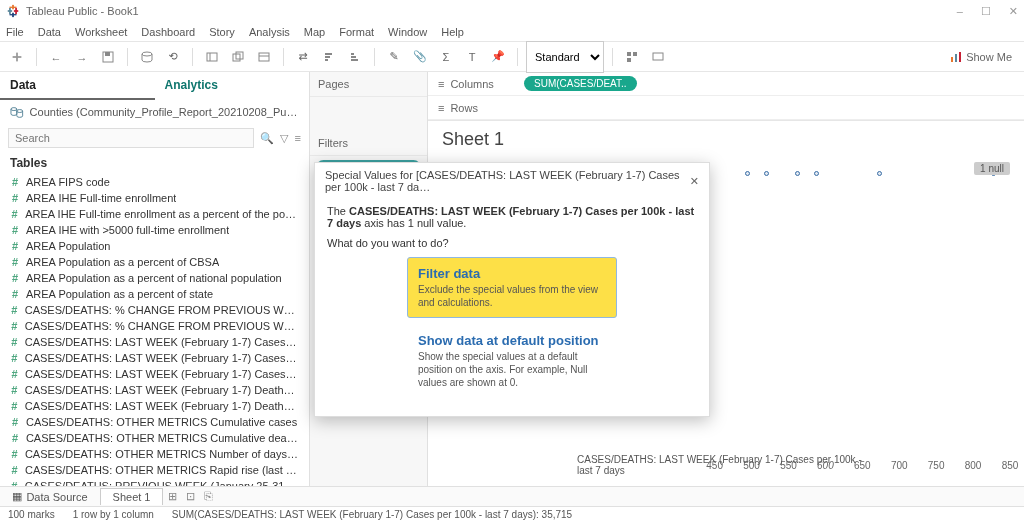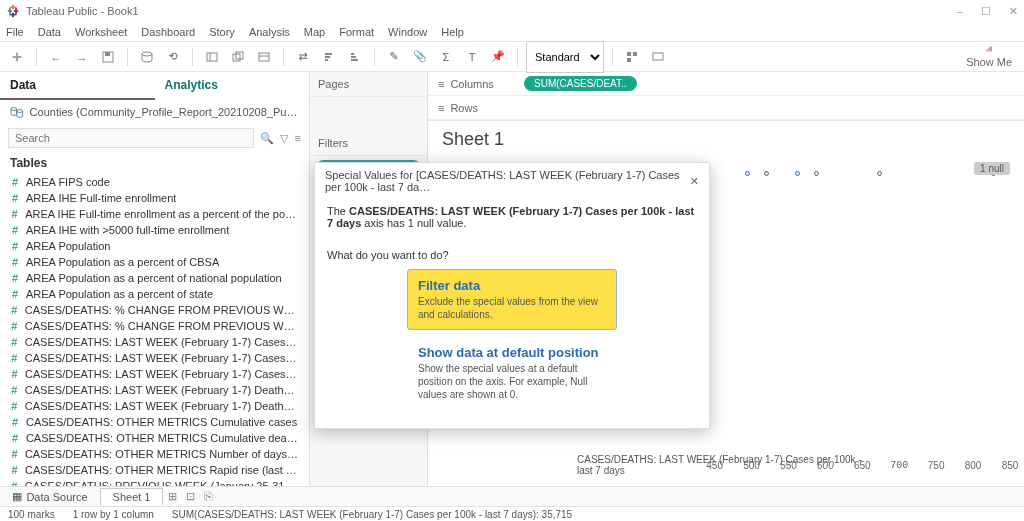--- a/index.html
+++ b/index.html
@@ -56,21 +56,21 @@
 .axis-title { position: absolute; bottom: 10px; left: 50%; transform: translateX(-50%); font-size: 10px; color: #555; }
 .dots { position: absolute; top: 10px; left: 14px; right: 14px; height: 12px; }
 .dot { position:absolute; width:5px; height:5px; border:1px solid #3a6ea5; border-radius:50%; background: rgba(58,110,165,0.15); top:3px; }
 .null-badge { position: absolute; top: 4px; right: 14px; background: #ccc; color: #555; font-size: 10px; padding: 1px 6px; border-radius: 2px; }
 
 
 .dialog { position: absolute; top: 162px; left: 314px; width: 396px; background: #fff; box-shadow: 0 4px 16px rgba(0,0,0,0.25); border: 1px solid #ddd; z-index: 50; }
 .dialog .dlg-hdr { display: flex; align-items: center; padding: 6px 10px; font-size: 11px; color: #444; }
 .dialog .dlg-hdr .close { margin-left: auto; color: #666; }
 .dialog .dlg-body { padding: 6px 12px 12px 12px; font-size: 11px; color: #333; }
-.dialog .msg { margin-bottom: 20px; }
+.dialog .msg { margin-bottom: 8px; }
 .dialog .q { margin-bottom: 8px; }
 .dialog .opt { margin-left: 80px; width: 210px; padding: 8px 10px; border-radius: 3px; border: 1px solid transparent; margin-bottom: 6px; }
 .dialog .opt.selected { background: #fde047; border-color: #8fb8e2; }
 .dialog .opt h4 { color: #2b6cb0; font-size: 13px; margin-bottom: 2px; font-weight: 600; }
 .dialog .opt p { font-size: 10px; color: #555; line-height: 1.3; }
 
 
 .sheet-tabs { height: 20px; border-top: 1px solid #e0e0e0; display: flex; align-items: center; background: #fafafa; }
 .sheet-tabs .stab { padding: 2px 12px; font-size: 11px; color: #555; display:flex; align-items:center; gap:4px; }
 .sheet-tabs .stab.active { background: #fff; border-top: 1px solid #ccc; border-left: 1px solid #ccc; border-right: 1px solid #ccc; margin-top:-1px; }
@@ -198,21 +198,21 @@
         <rect x="7" y="1" width="4" height="4" fill="#888"></rect>
         <rect x="1" y="7" width="4" height="4" fill="#888"></rect>
       </svg>
     </div>
   <div class="tbtn">
       <svg width="12" height="12" viewBox="0 0 12 12">
         <rect x="1" y="2" width="10" height="7" fill="none" stroke="#888"></rect>
       </svg>
     </div>
   <div class="spacer"></div>
-  <div class="tbtn" style="width:auto;padding:0 6px;gap:4px;flex-direction:column;">
+  <div class="tbtn" style="width:auto;padding:0 6px;gap:4px;">
       <svg width="12" height="12" viewBox="0 0 12 12">
         <rect x="1" y="6" width="2" height="5" fill="#e8762d"></rect>
         <rect x="5" y="3" width="2" height="8" fill="#5b879b"></rect>
         <rect x="9" y="1" width="2" height="10" fill="#c72035"></rect>
       </svg>
       <span>Show Me</span>
     </div>
 </div>
 
 <div class="main">
@@ -415,21 +415,21 @@
           <div class="dot" style="left: 76.6667%;"></div>
           <div class="dot" style="left: 96.6667%;"></div>
         </div>
       <div class="null-badge">1 null</div>
       <div class="axis" id="axis">
           <div class="tick" style="left: 48%;">450</div>
           <div class="tick" style="left: 54.5%;">500</div>
           <div class="tick" style="left: 61%;">550</div>
           <div class="tick" style="left: 67.5%; font-style: italic;">600</div>
           <div class="tick" style="left: 74%;">650</div>
-          <div class="tick" style="left: 80.5%; font-family: Liberation Mono, monospace;">700</div>
+          <div class="tick" style="left: 80.5%;">700</div>
           <div class="tick" style="left: 87%;">750</div>
           <div class="tick" style="left: 93.5%;">800</div>
           <div class="tick" style="left: 100%;">850</div>
         </div>
       <div class="axis-title">CASES/DEATHS: LAST WEEK (February 1-7) Cases per 100k - last 7 days</div>
     </div>
   </div>
 </div>
 
 <div class="sheet-tabs">

